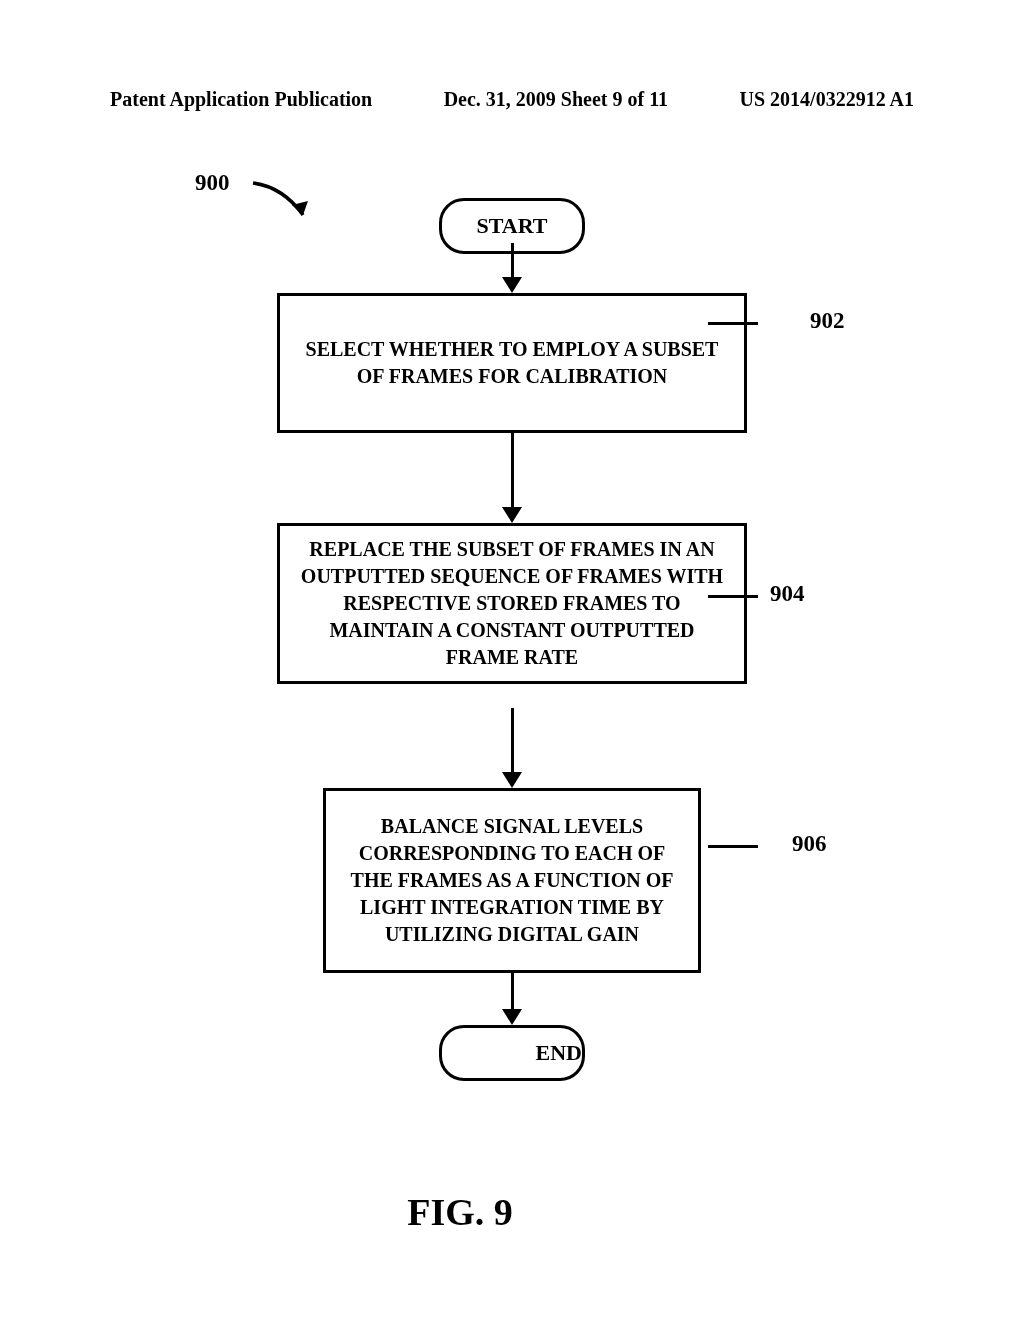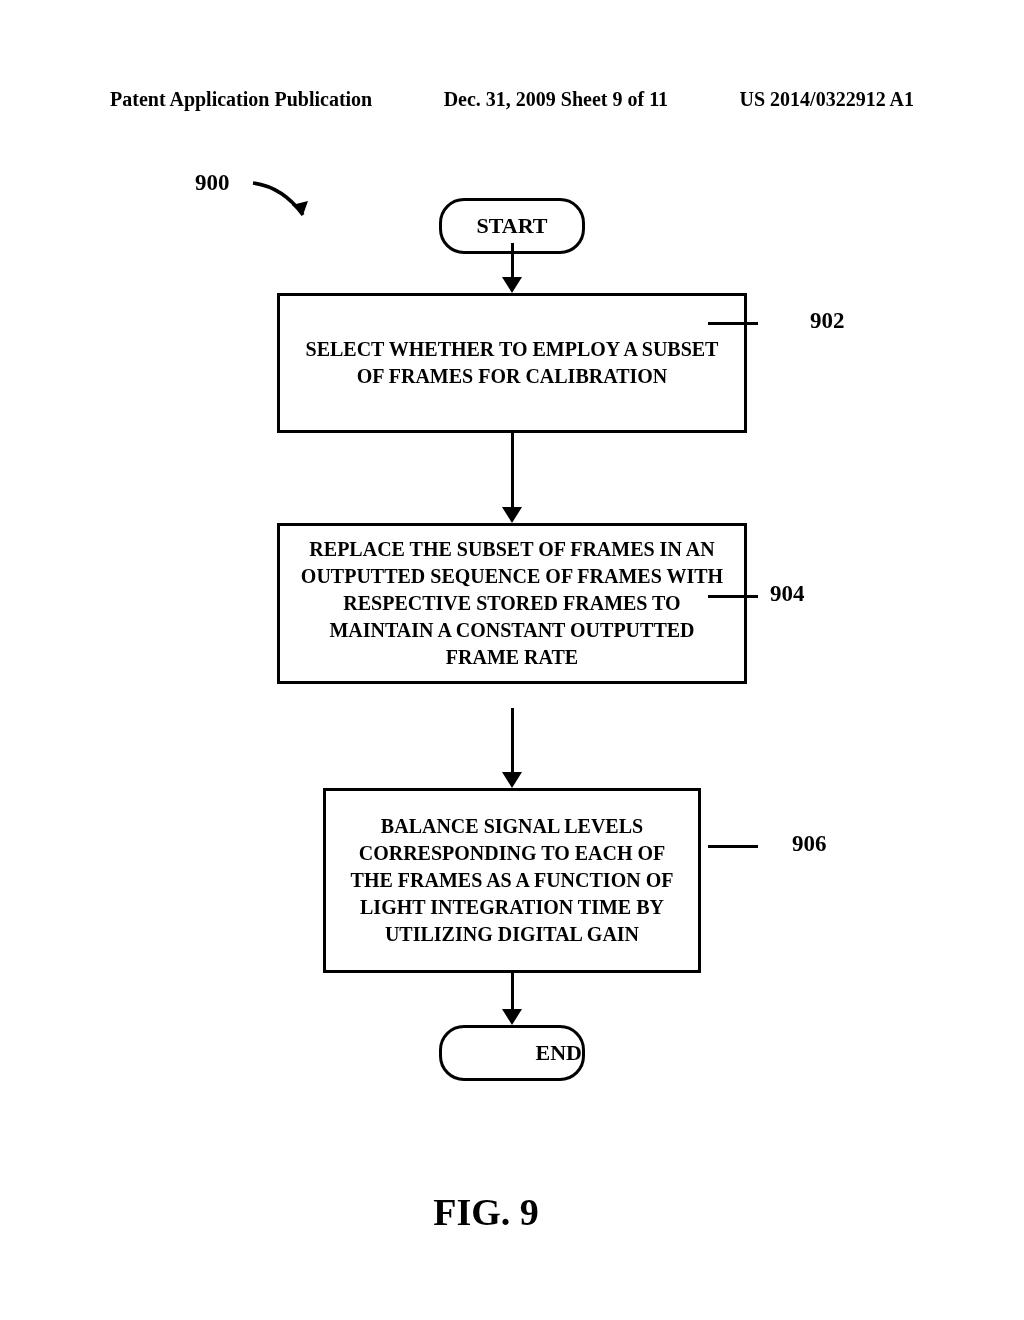--- a/index.html
+++ b/index.html
@@ -123,21 +123,20 @@
   }
 
   
   .figlabel {
     position: absolute;
     left: 0;
     width: 920px;
     text-align: center;
     font-weight: bold;
     font-size: 38px;
-    padding-left: 26px;
   }
 </style>
 </head>
 <body>
 
 <div class="page">
 
   <div class="header">
     <span>Patent Application Publication</span>
     <span>Dec. 31, 2009  Sheet 9 of 11</span>

